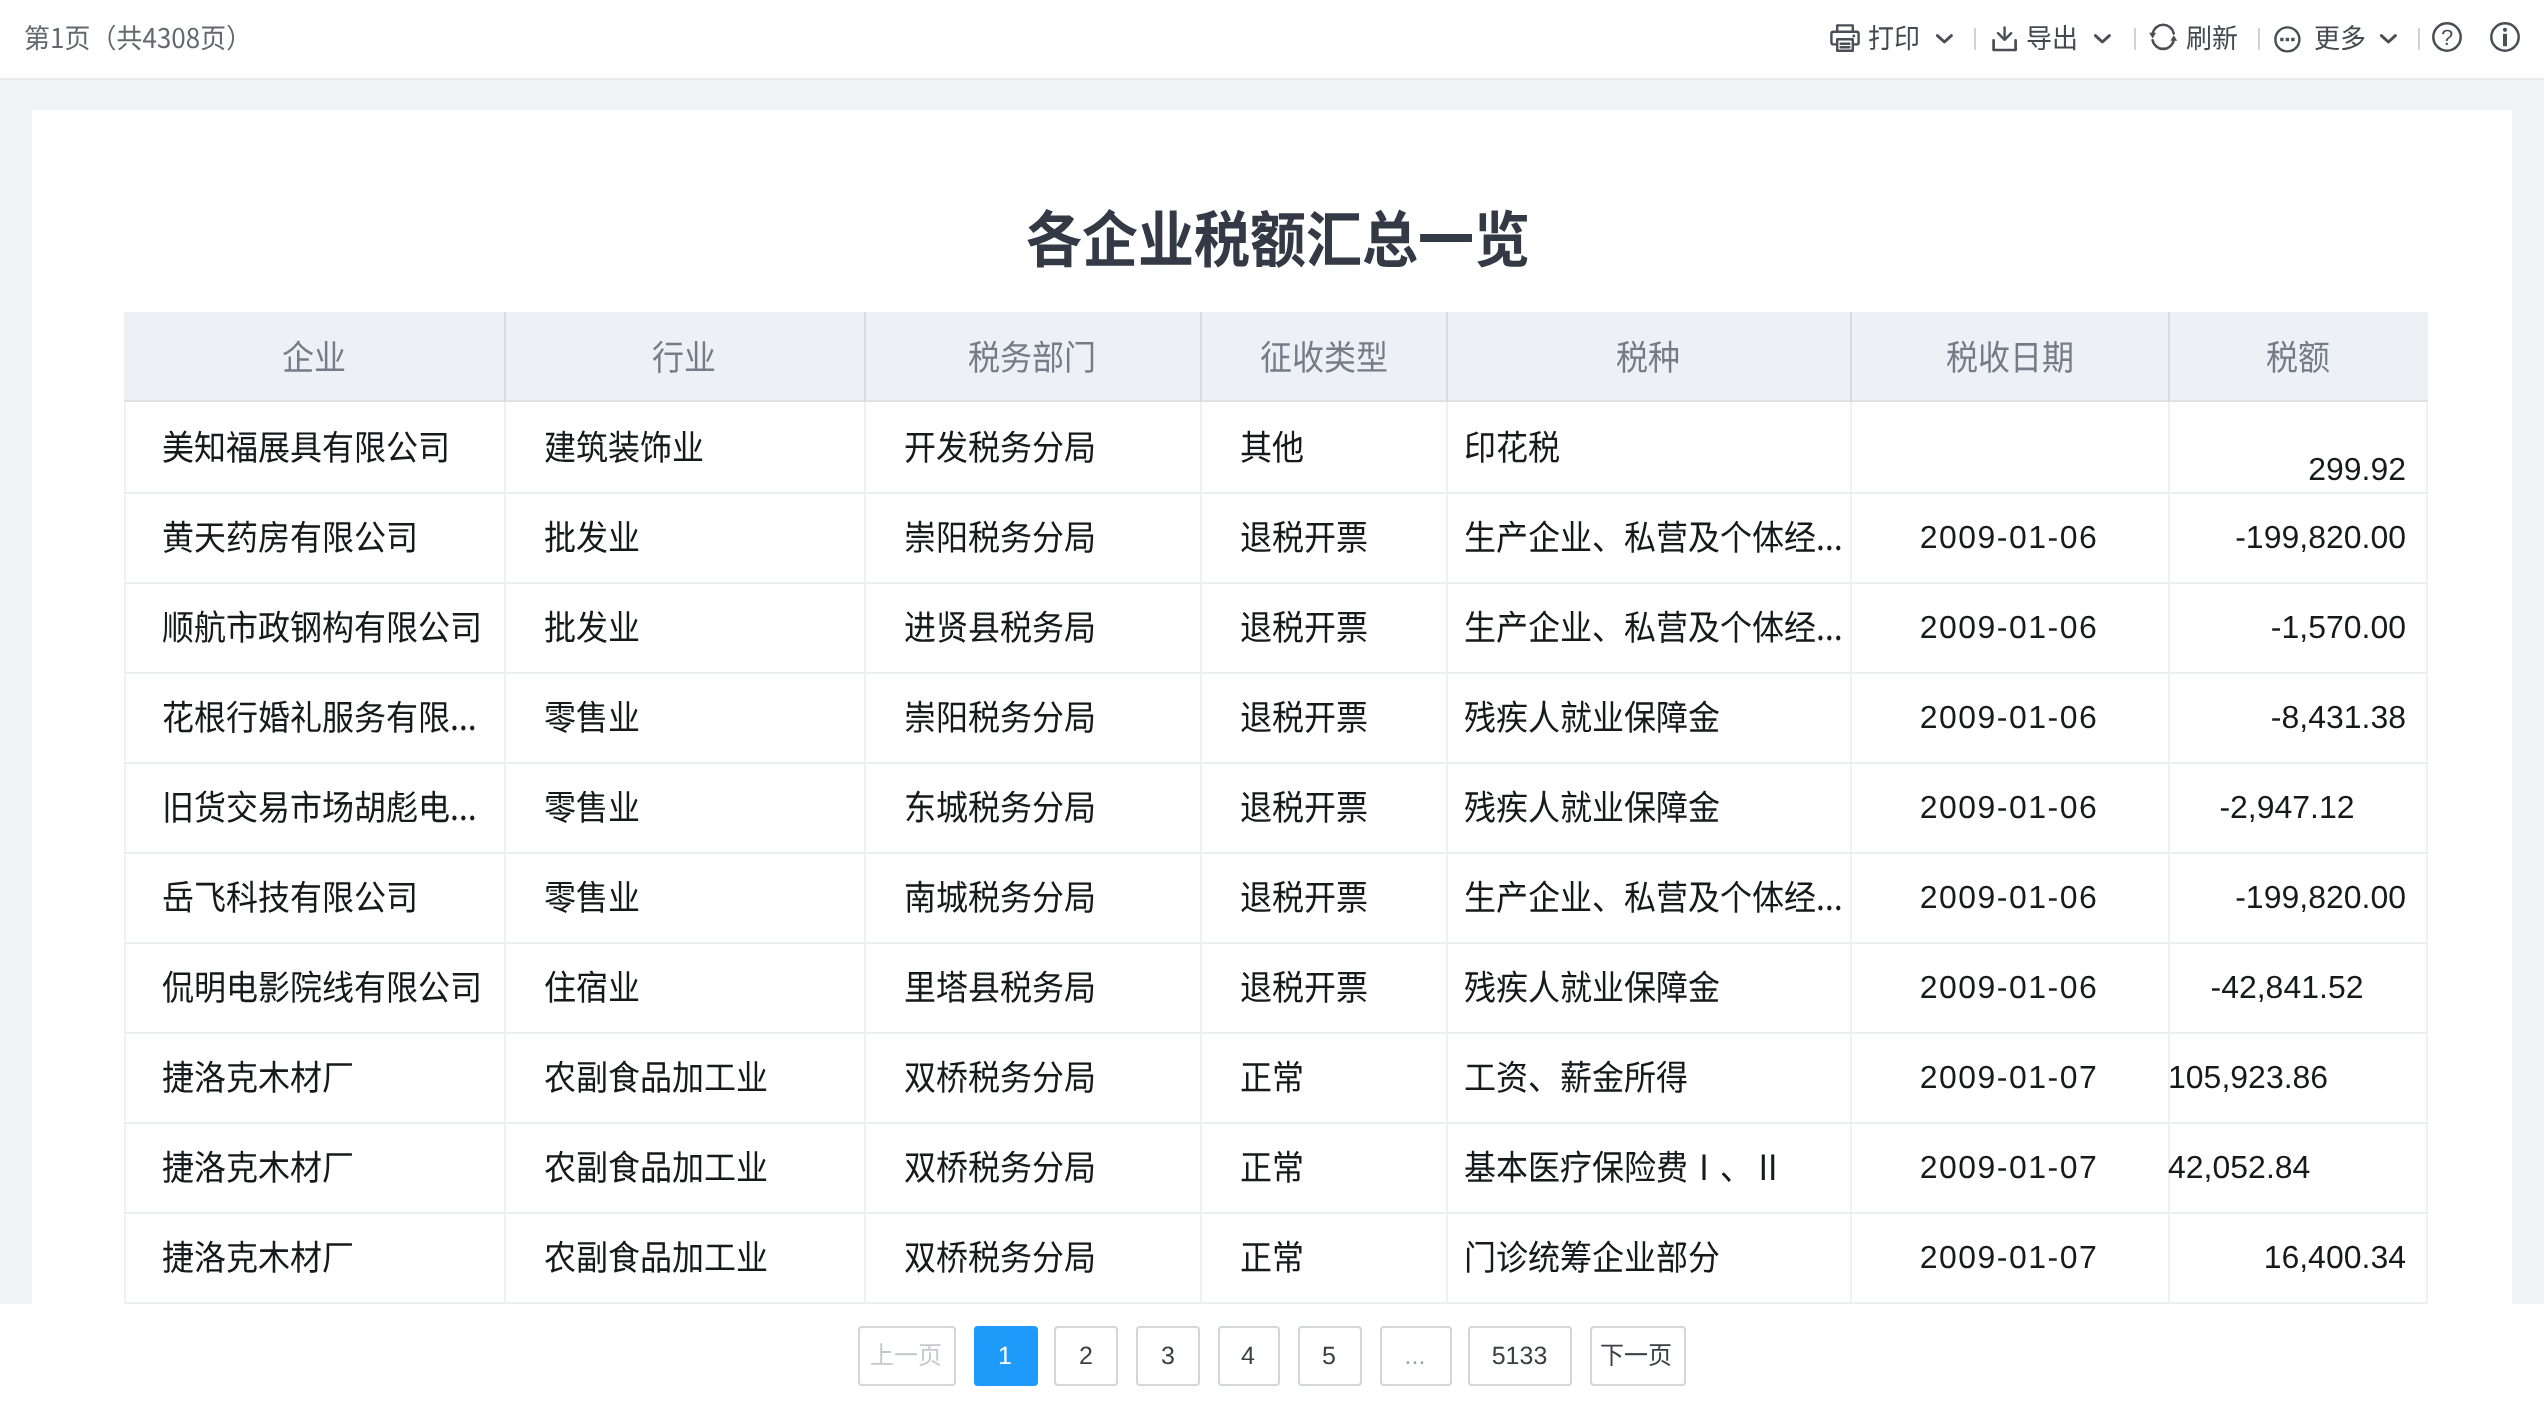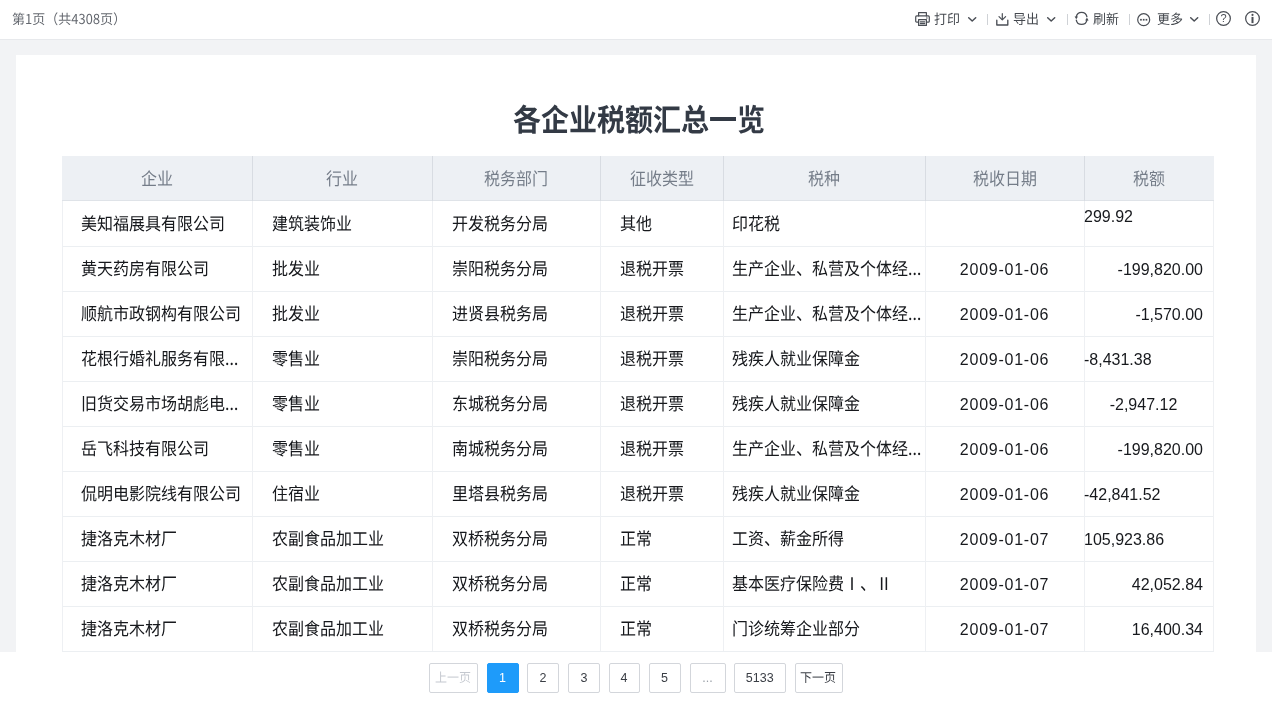--- a/index.html
+++ b/index.html
@@ -379,21 +379,21 @@
         <use href="#g4ed6" xlink:href="#g4ed6" x="100"></use>
       </g>
     </svg>
     <svg class="t" style="left:731.5px;top:230px" width="2" height="2">
       <g transform="scale(0.16,0.1744)" fill="#17191d">
         <use href="#g5370" xlink:href="#g5370" x="0"></use>
         <use href="#g82b1" xlink:href="#g82b1" x="100"></use>
         <use href="#g7a0e" xlink:href="#g7a0e" x="200"></use>
       </g>
     </svg>
-    <div class="cell" style="left:1084px;top:193px;width:119px;text-align:left">299.92</div>
+    <div class="cell" style="left:1084px;top:212px;width:119px;text-align:right">299.92</div>
     <svg class="t" style="left:81.3px;top:275px" width="2" height="2">
       <g transform="scale(0.16,0.1744)" fill="#17191d">
         <use href="#g9ec4" xlink:href="#g9ec4" x="0"></use>
         <use href="#g5929" xlink:href="#g5929" x="100"></use>
         <use href="#g836f" xlink:href="#g836f" x="200"></use>
         <use href="#g623f" xlink:href="#g623f" x="300"></use>
         <use href="#g6709" xlink:href="#g6709" x="400"></use>
         <use href="#g9650" xlink:href="#g9650" x="500"></use>
         <use href="#g516c" xlink:href="#g516c" x="600"></use>
         <use href="#g53f8" xlink:href="#g53f8" x="700"></use>
@@ -550,21 +550,21 @@
         <use href="#g75be" xlink:href="#g75be" x="100"></use>
         <use href="#g4eba" xlink:href="#g4eba" x="200"></use>
         <use href="#g5c31" xlink:href="#g5c31" x="300"></use>
         <use href="#g4e1a" xlink:href="#g4e1a" x="400"></use>
         <use href="#g4fdd" xlink:href="#g4fdd" x="500"></use>
         <use href="#g969c" xlink:href="#g969c" x="600"></use>
         <use href="#g91d1" xlink:href="#g91d1" x="700"></use>
       </g>
     </svg>
     <div class="cell" style="left:925px;top:336px;width:159px;text-align:center;letter-spacing:0.75px">2009-01-06</div>
-    <div class="cell" style="left:1084px;top:336px;width:119px;">-8,431.38</div>
+    <div class="cell" style="left:1084px;top:336px;width:119px;text-align:right">-8,431.38</div>
     <svg class="t" style="left:81.3px;top:410px" width="2" height="2">
       <g transform="scale(0.16,0.1744)" fill="#17191d">
         <use href="#g65e7" xlink:href="#g65e7" x="0"></use>
         <use href="#g8d27" xlink:href="#g8d27" x="100"></use>
         <use href="#g4ea4" xlink:href="#g4ea4" x="200"></use>
         <use href="#g6613" xlink:href="#g6613" x="300"></use>
         <use href="#g5e02" xlink:href="#g5e02" x="400"></use>
         <use href="#g573a" xlink:href="#g573a" x="500"></use>
         <use href="#g80e1" xlink:href="#g80e1" x="600"></use>
         <use href="#g5f6a" xlink:href="#g5f6a" x="700"></use>
@@ -715,21 +715,21 @@
         <use href="#g75be" xlink:href="#g75be" x="100"></use>
         <use href="#g4eba" xlink:href="#g4eba" x="200"></use>
         <use href="#g5c31" xlink:href="#g5c31" x="300"></use>
         <use href="#g4e1a" xlink:href="#g4e1a" x="400"></use>
         <use href="#g4fdd" xlink:href="#g4fdd" x="500"></use>
         <use href="#g969c" xlink:href="#g969c" x="600"></use>
         <use href="#g91d1" xlink:href="#g91d1" x="700"></use>
       </g>
     </svg>
     <div class="cell" style="left:925px;top:471px;width:159px;text-align:center;letter-spacing:0.75px">2009-01-06</div>
-    <div class="cell" style="left:1084px;top:471px;width:119px;text-align:left">-42,841.52</div>
+    <div class="cell" style="left:1084px;top:471px;width:119px;text-align:center">-42,841.52</div>
     <svg class="t" style="left:81.3px;top:545px" width="2" height="2">
       <g transform="scale(0.16,0.1744)" fill="#17191d">
         <use href="#g6377" xlink:href="#g6377" x="0"></use>
         <use href="#g6d1b" xlink:href="#g6d1b" x="100"></use>
         <use href="#g514b" xlink:href="#g514b" x="200"></use>
         <use href="#g6728" xlink:href="#g6728" x="300"></use>
         <use href="#g6750" xlink:href="#g6750" x="400"></use>
         <use href="#g5382" xlink:href="#g5382" x="500"></use>
       </g>
     </svg>
@@ -818,21 +818,21 @@
         <use href="#g7597" xlink:href="#g7597" x="300"></use>
         <use href="#g4fdd" xlink:href="#g4fdd" x="400"></use>
         <use href="#g9669" xlink:href="#g9669" x="500"></use>
         <use href="#g8d39" xlink:href="#g8d39" x="600"></use>
         <use href="#g2160" xlink:href="#g2160" x="700"></use>
         <use href="#g3001" xlink:href="#g3001" x="800"></use>
         <use href="#g2161" xlink:href="#g2161" x="900"></use>
       </g>
     </svg>
     <div class="cell" style="left:925px;top:561px;width:159px;text-align:center;letter-spacing:0.75px">2009-01-07</div>
-    <div class="cell" style="left:1084px;top:561px;width:119px;text-align:right">42,052.84</div>
+    <div class="cell" style="left:1084px;top:561px;width:119px;">42,052.84</div>
     <svg class="t" style="left:81.3px;top:635px" width="2" height="2">
       <g transform="scale(0.16,0.1744)" fill="#17191d">
         <use href="#g6377" xlink:href="#g6377" x="0"></use>
         <use href="#g6d1b" xlink:href="#g6d1b" x="100"></use>
         <use href="#g514b" xlink:href="#g514b" x="200"></use>
         <use href="#g6728" xlink:href="#g6728" x="300"></use>
         <use href="#g6750" xlink:href="#g6750" x="400"></use>
         <use href="#g5382" xlink:href="#g5382" x="500"></use>
       </g>
     </svg>

